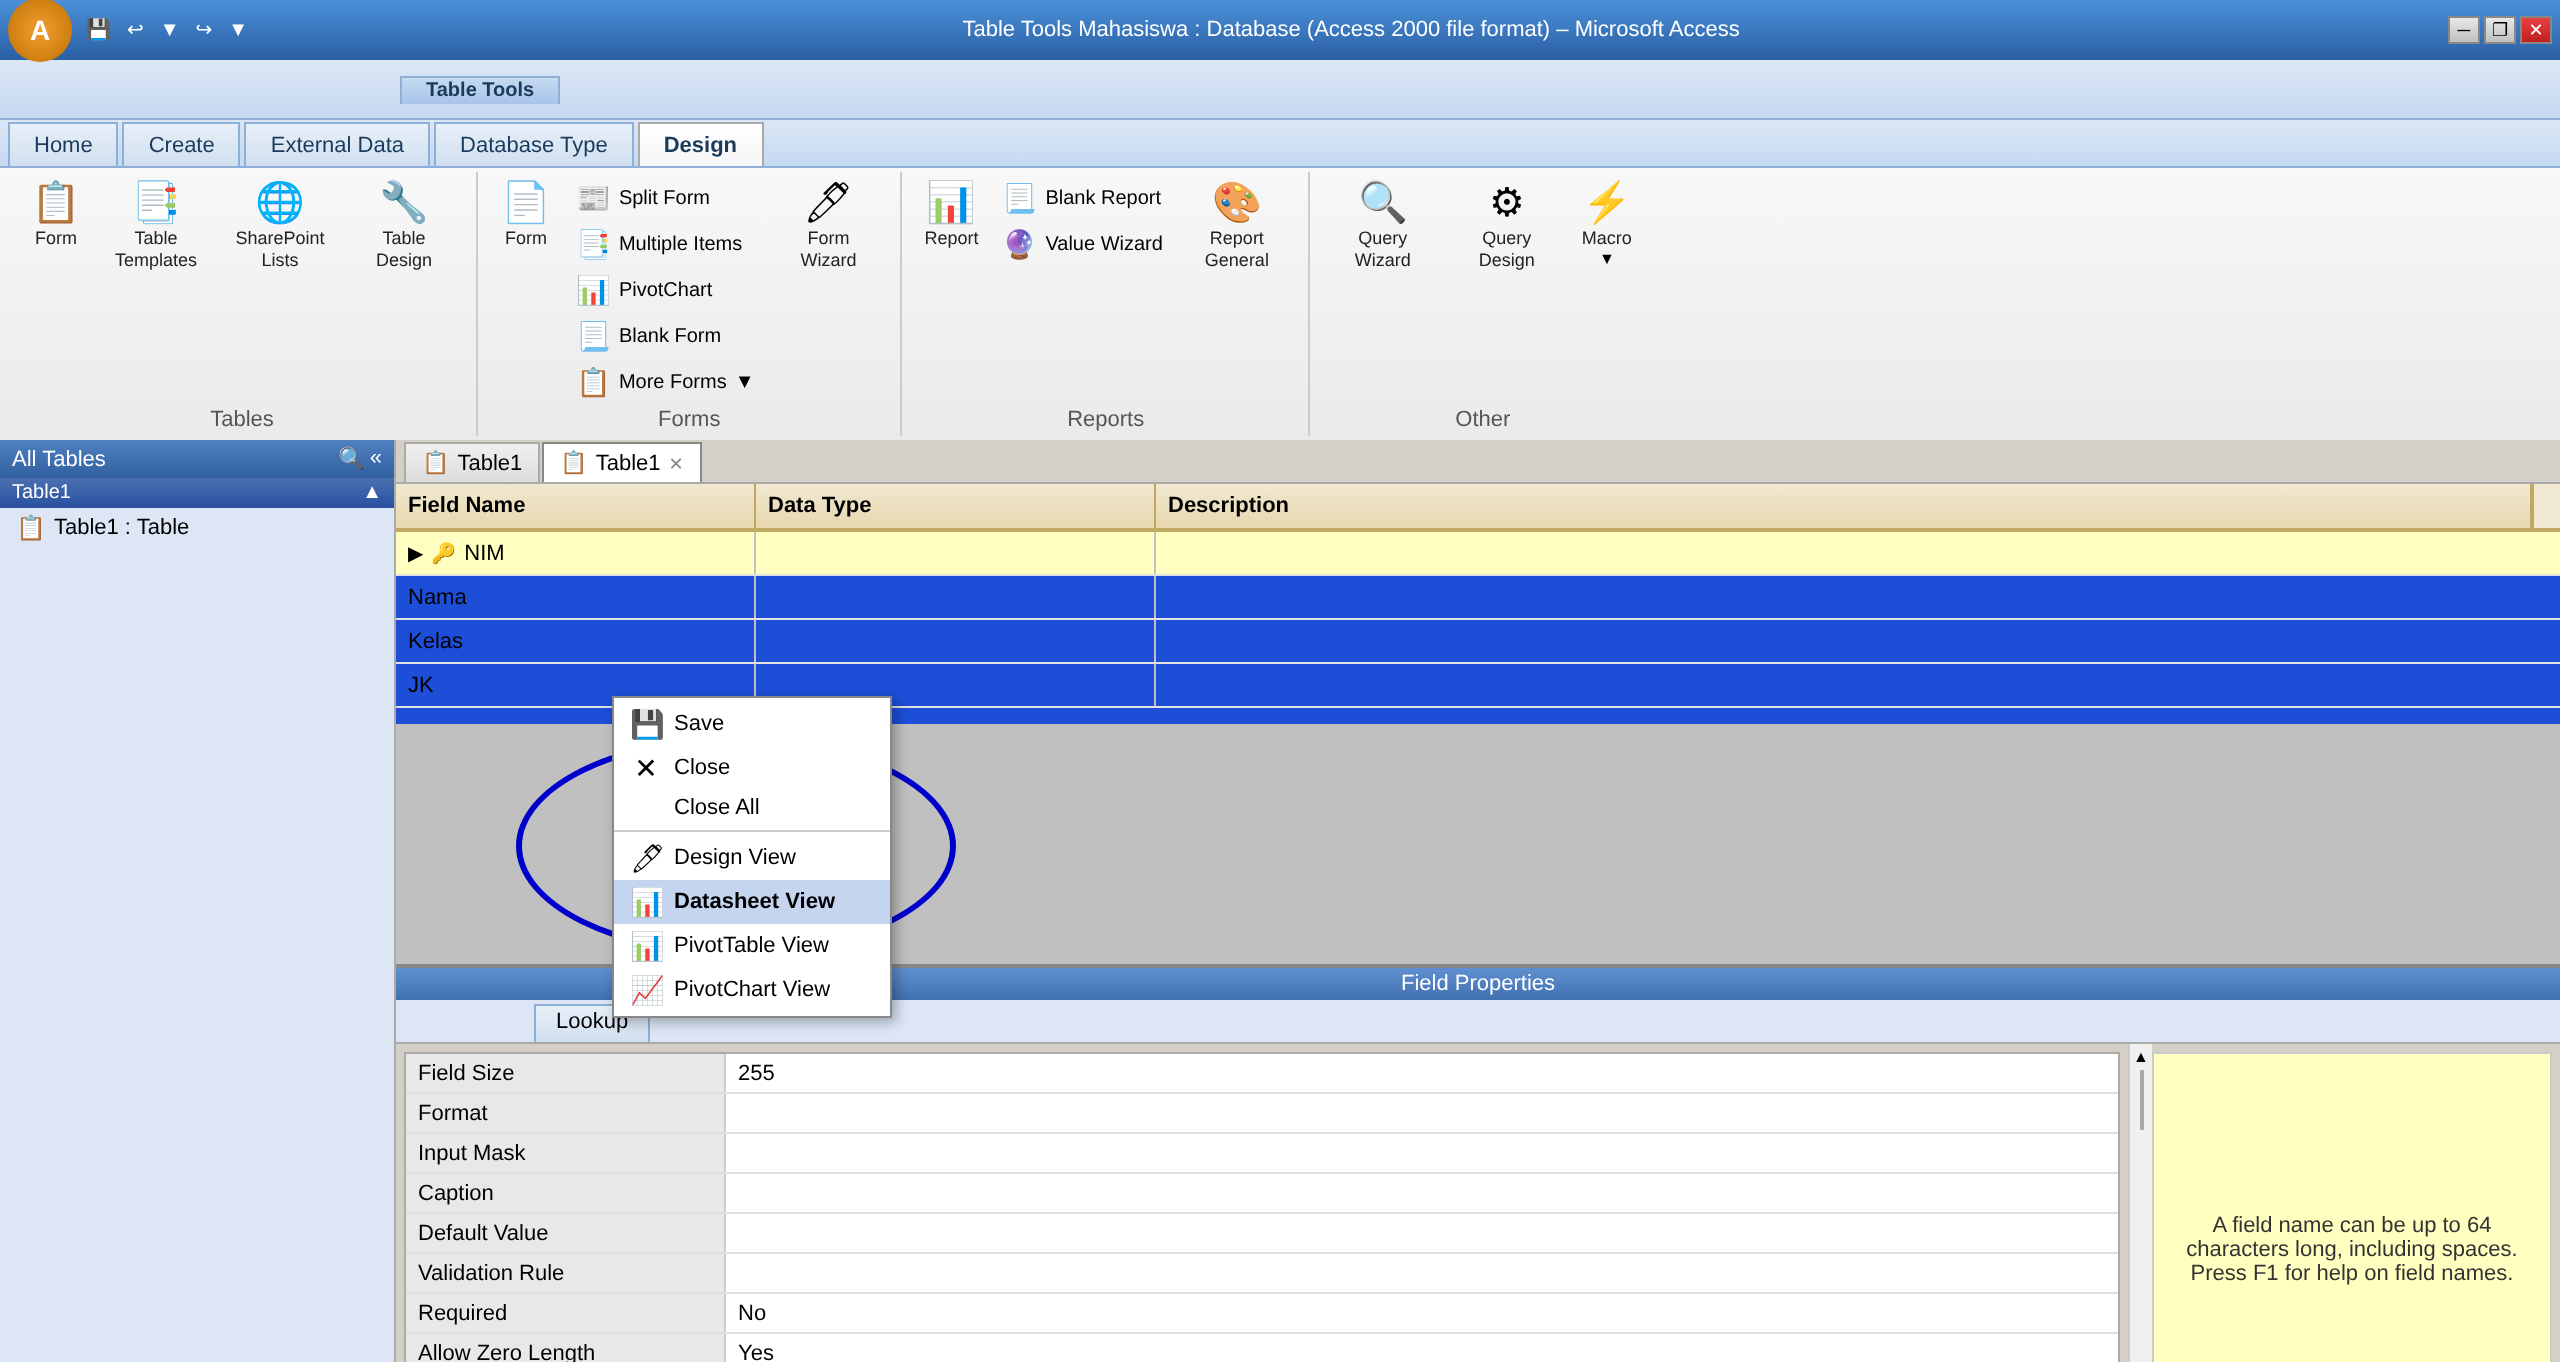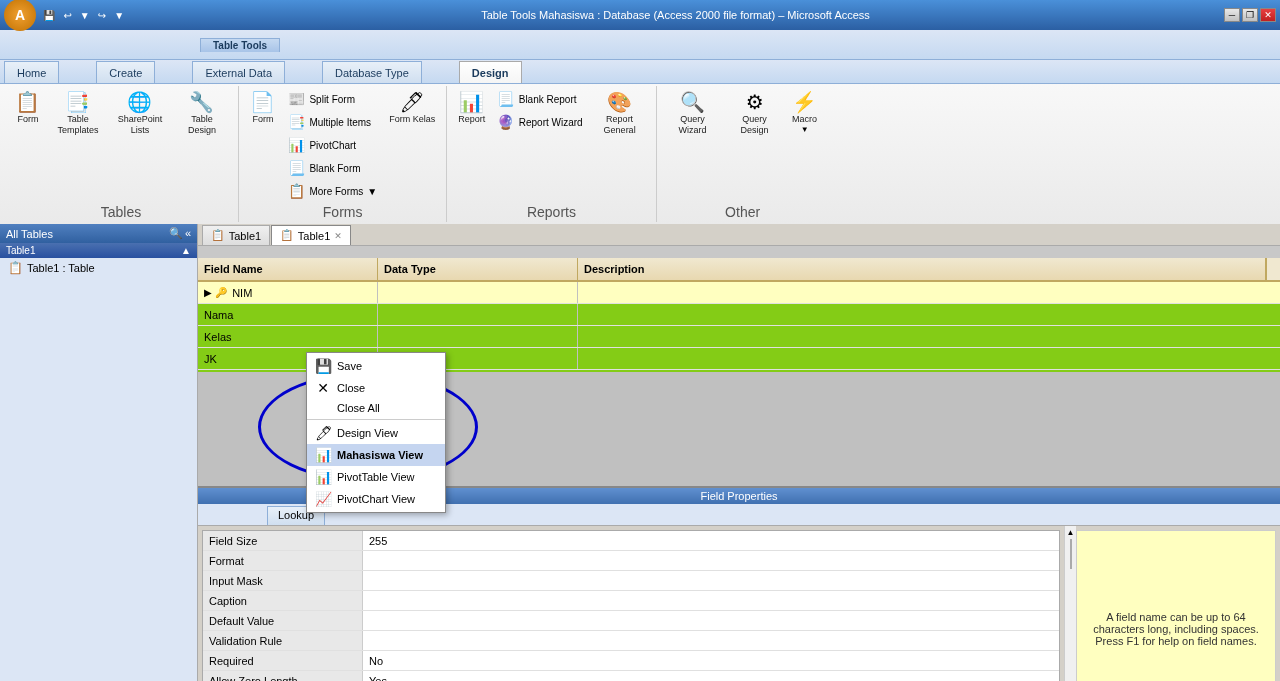--- a/index.html
+++ b/index.html
@@ -30,21 +30,20 @@
       font-size: 10px;
       color: white;
     }
     .ribbon-tabs {
       display: flex;
       background: linear-gradient(to bottom, #dce6f5, #c5d9f1);
       height: 24px;
       align-items: flex-end;
       padding-left: 4px;
       border-bottom: 1px solid #8eafd8;
-      gap: 35px;
     }
     .ribbon-tab {
       padding: 3px 12px;
       background: linear-gradient(to bottom, #e8f0f8, #d0dff0);
       border: 1px solid #8eafd8;
       border-bottom: none;
       margin-right: 2px;
       cursor: pointer;
       font-size: 11px;
       color: #1a3a5c;
@@ -66,21 +65,21 @@
     }
     .ribbon-group {
       display: flex;
       flex-direction: column;
       align-items: center;
       padding: 2px 6px;
       border-right: 1px solid #ccc;
       min-width: 60px;
     }
     .ribbon-group-label {
-      font-size: 14px;
+      font-size: 11px;
       color: #555;
       margin-top: auto;
       padding-top: 2px;
       text-align: right;
     }
     .ribbon-group-content {
       display: flex;
       flex-direction: row;
       align-items: flex-start;
       gap: 2px;
@@ -225,23 +224,22 @@
     }
     .doc-tab.active {
       background: white;
       border-color: #888;
     }
     .tab-close { font-size: 9px; color: #888; cursor: pointer; }
 
     
     .table-grid {
       flex: 1;
-      background: #84cc16;
+      background: #1d4ed8;
       overflow: hidden;
-      margin-top: 12px;
     }
     .table-header-row {
       display: flex;
       background: linear-gradient(to bottom, #f0e8d0, #e8d8b0);
       border-bottom: 2px solid #c0a860;
       height: 24px;
     }
     .col-header {
       padding: 3px 6px;
       border-right: 1px solid #c0a860;
@@ -497,40 +495,40 @@
           <span>Blank Form</span>
         </div>
         <div class="ribbon-small-btn">
           <span class="ribbon-small-icon">📋</span>
           <span>More Forms</span>
           <span>▼</span>
         </div>
       </div>
       <div class="ribbon-btn">
         <span class="btn-icon">🖊</span>
-        <span class="btn-label">Form Kelas</span>
+        <span class="btn-label">Form Wizard</span>
       </div>
     </div>
     <span class="ribbon-group-label">Forms</span>
   </div>
 
   <div class="ribbon-group">
     <div class="ribbon-group-content">
       <div class="ribbon-btn">
         <span class="btn-icon">📊</span>
         <span class="btn-label">Report</span>
       </div>
       <div style="display:flex;flex-direction:column;gap:1px;">
         <div class="ribbon-small-btn">
           <span class="ribbon-small-icon">📃</span>
           <span>Blank Report</span>
         </div>
         <div class="ribbon-small-btn">
           <span class="ribbon-small-icon">🔮</span>
-          <span>Report Wizard</span>
+          <span>Value Wizard</span>
         </div>
       </div>
       <div class="ribbon-btn">
         <span class="btn-icon">🎨</span>
         <span class="btn-label">Report General</span>
       </div>
     </div>
     <span class="ribbon-group-label">Reports</span>
   </div>
 
@@ -650,21 +648,21 @@
         <span class="ctx-icon"></span>
         <span>Close All</span>
       </div>
       <div class="ctx-separator"></div>
       <div class="ctx-item">
         <span class="ctx-icon">🖊</span>
         <span>Design View</span>
       </div>
       <div class="ctx-item highlighted">
         <span class="ctx-icon">📊</span>
-        <span>Mahasiswa View</span>
+        <span>Datasheet View</span>
       </div>
       <div class="ctx-item">
         <span class="ctx-icon">📊</span>
         <span>PivotTable View</span>
       </div>
       <div class="ctx-item">
         <span class="ctx-icon">📈</span>
         <span>PivotChart View</span>
       </div>
     </div>

